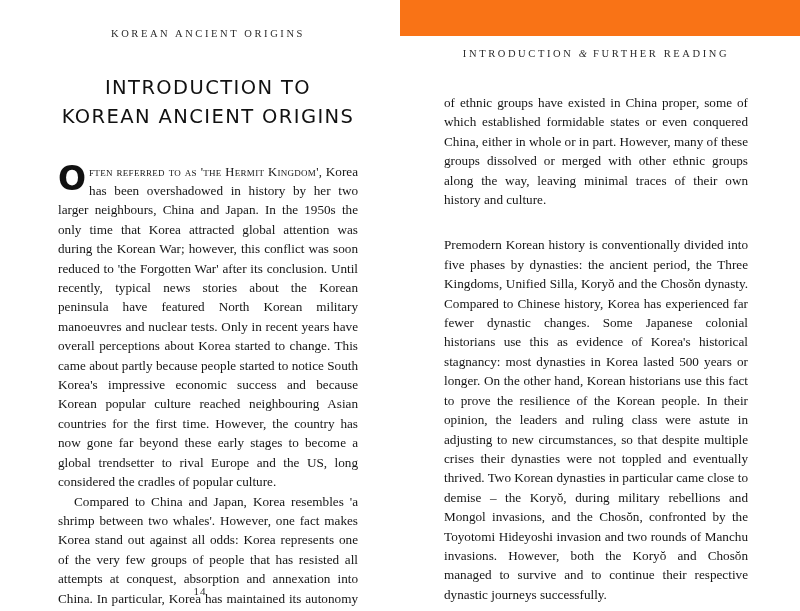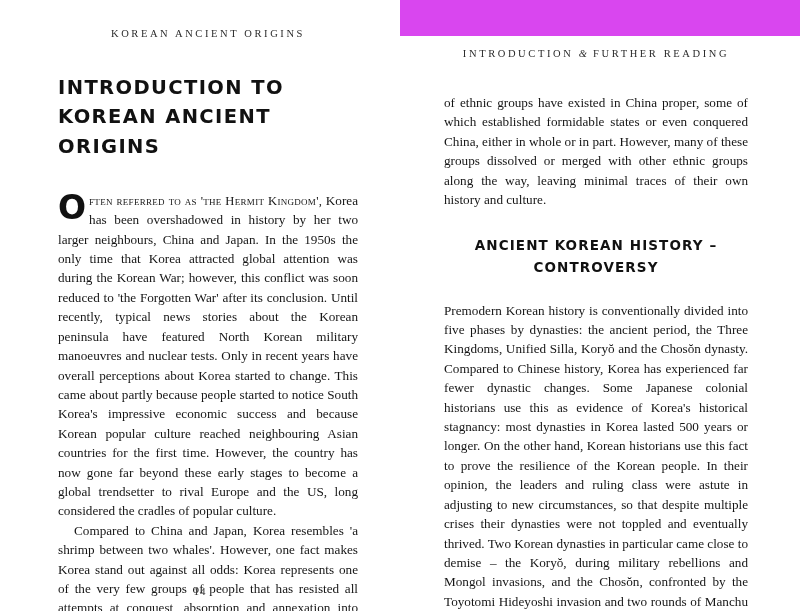--- a/index.html
+++ b/index.html
@@ -12,21 +12,21 @@
     height: 611px;
     overflow: hidden;
     font-family: "Liberation Serif", serif;
     color: #1a1a1a;
   }
   .spread {
     position: relative;
     width: 800px;
     height: 611px;
     display: flex;
-    background: #d946ef;
+    background: #f97316;
   }
   .page {
     position: relative;
     width: 400px;
     height: 611px;
     box-sizing: border-box;
     background: #ffffff;
   }
   .page-left {
     padding: 28px 42px 0 58px;
@@ -44,22 +44,23 @@
     text-align: center;
     margin-bottom: 34px;
     white-space: nowrap;
   }
   .running-head .amp {
     font-family: "Liberation Serif", serif;
     font-style: italic;
     letter-spacing: 1px;
   }
   .chapter-title {
+    text-align: center;
     font-family: "DejaVu Sans", sans-serif;
-    font-weight: bold;
+    font-weight: normal;
     letter-spacing: 1.4px;
     font-size: 19.5px;
     line-height: 1.5;
     color: #111;
     margin: 26px 0 30px 0;
     text-transform: uppercase;
   }
   .chapter-title .line {
     display: block;
   }
@@ -156,21 +157,20 @@
   <div class="page page-right">
     <div class="running-head">
       <span>INTRODUCTION</span>
       <span class="amp">&amp;</span>
       <span>FURTHER READING</span>
     </div>
 
     <p class="body first">of ethnic groups have existed in China proper, some of which established formidable states or even conquered China, either in whole or in part. However, many of these groups dissolved or merged with other ethnic groups along the way, leaving minimal traces of their own history and culture.</p>
 
     <h2 class="section-head">
-      <span class="line">ANCIENT KOREAN HISTORY – CONTROVERSY</span>
     </h2>
 
     <p class="body first">Premodern Korean history is conventionally divided into five phases by dynasties: the ancient period, the Three Kingdoms, Unified Silla, Koryŏ and the Chosŏn dynasty. Compared to Chinese history, Korea has experienced far fewer dynastic changes. Some Japanese colonial historians use this as evidence of Korea's historical stagnancy: most dynasties in Korea lasted 500 years or longer. On the other hand, Korean historians use this fact to prove the resilience of the Korean people. In their opinion, the leaders and ruling class were astute in adjusting to new circumstances, so that despite multiple crises their dynasties were not toppled and eventually thrived. Two Korean dynasties in particular came close to demise – the Koryŏ, during military rebellions and Mongol invasions, and the Chosŏn, confronted by the Toyotomi Hideyoshi invasion and two rounds of Manchu invasions. However, both the Koryŏ and Chosŏn managed to survive and to continue their respective dynastic journeys successfully.</p>
 
     <div class="folio">15</div>
   </div>
 
   <div class="gutter"></div>
 </div>
 

